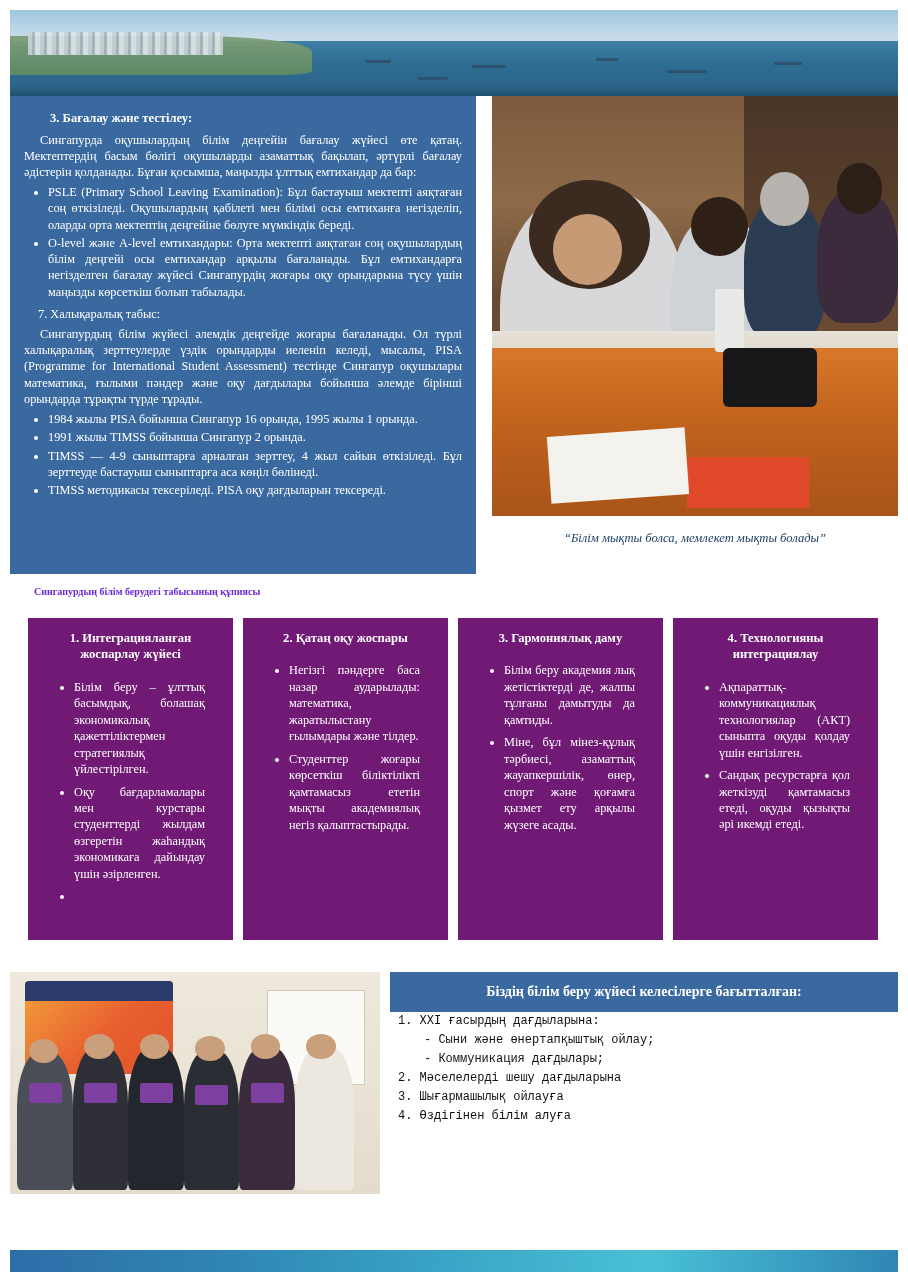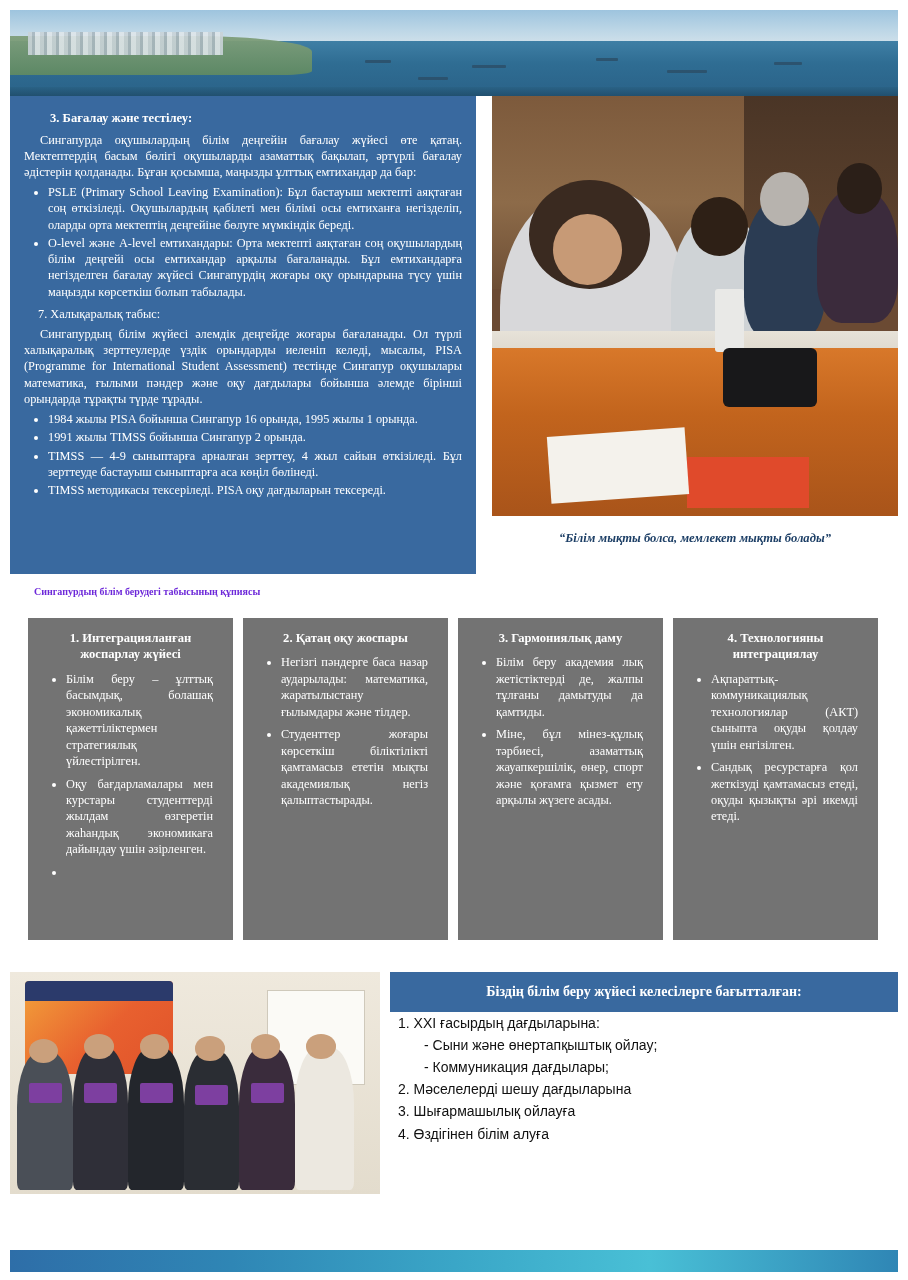--- a/index.html
+++ b/index.html
@@ -151,21 +151,21 @@
     background:#e04a2b;
   }
 
   .photo-caption {
     position: absolute;
     left: 492px;
     top: 530px;
     width: 406px;
     text-align: center;
     font-size: 12.6px;
-    font-weight: bold;
+    font-weight: normal;
     font-style: italic;
     color: #1d3f66;
     line-height: 1.35;
   }
 
   
   .section-title {
     position: absolute;
     left: 34px;
     top: 586px;
@@ -178,35 +178,35 @@
   .cards {
     position: absolute;
     left: 28px;
     top: 618px;
     width: 852px;
     display: flex;
     gap: 10px;
   }
   .card {
     width: 205px;
-    background: #737373;
+    background: #701a75;
     color: #ffffff;
     box-sizing: border-box;
     padding: 12px 12px 10px 12px;
     min-height: 322px;
   }
   .card h4 {
     margin: 0 0 8px 0;
     font-size: 12.6px;
     font-weight: bold;
     text-align: center;
     line-height: 1.3;
   }
   .card ul {
-    margin: 8px;
+    margin: 16px;
     padding-left: 18px;
     font-size: 12.3px;
     line-height: 1.34;
   }
   .card li {
     margin-bottom: 6px;
     text-align: justify;
   }
 
   
@@ -261,24 +261,24 @@
     justify-content: center;
     text-align: center;
     padding: 0 8px;
     box-sizing: border-box;
   }
   .goal-list {
     position: absolute;
     left: 390px;
     top: 1012px;
     width: 508px;
-    font-size: 14px;
+    font-size: 12px;
     line-height: 1.58;
     color: #111;
-    font-family: Liberation Sans, sans-serif;
+    font-family: Liberation Mono, monospace;
   }
   .goal-list .gi { padding-left: 8px; }
   .goal-list .sub { padding-left: 34px; }
 
   
   .bottom-bar {
     position: absolute;
     left: 10px;
     bottom: 8px;
     width: 888px;

